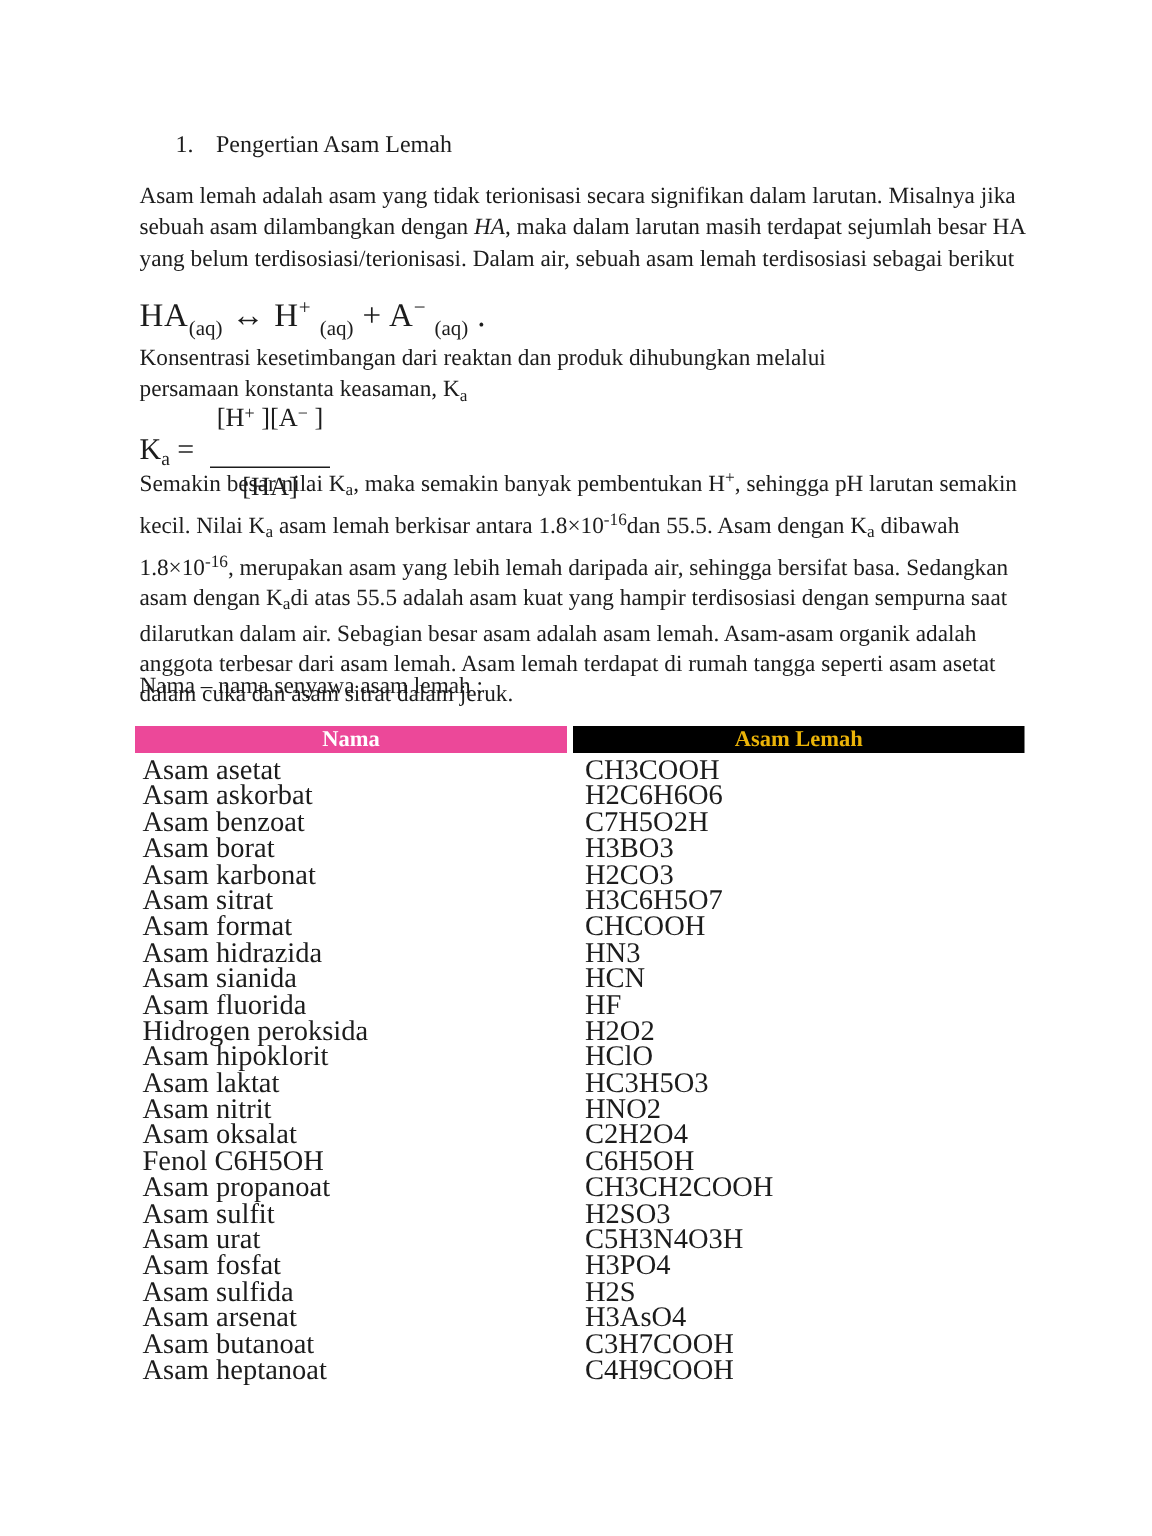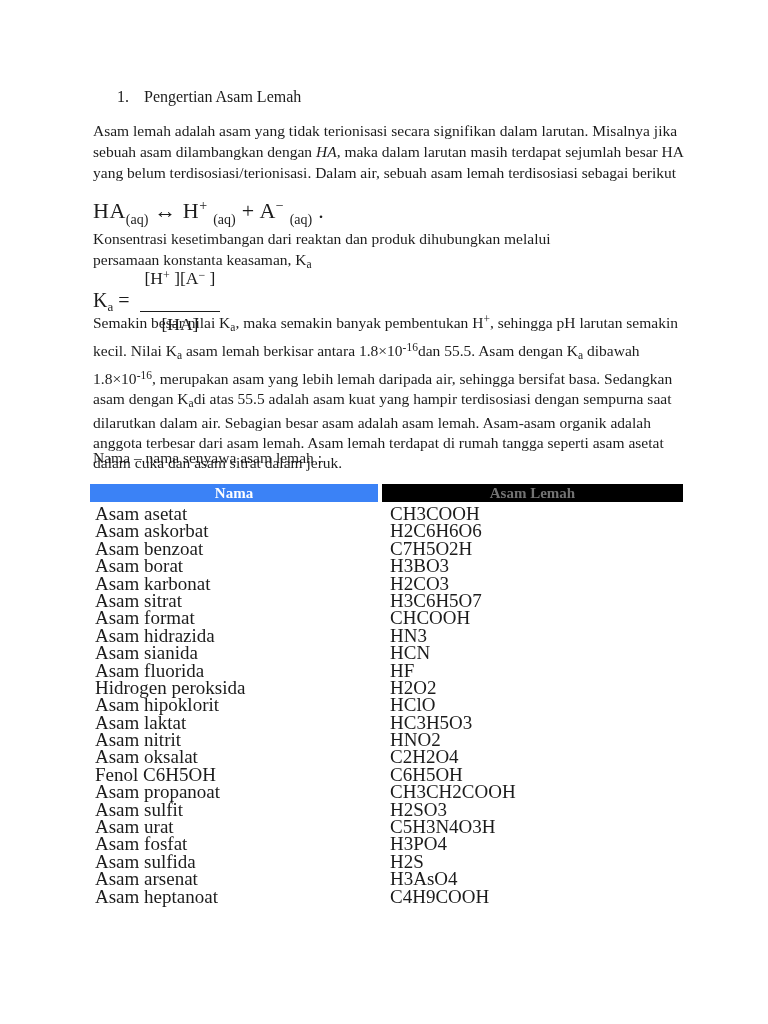--- a/index.html
+++ b/index.html
@@ -74,22 +74,22 @@
         <span class="den"><span>[HA]</span></span>
       </span>
     </div>
 
     <div class="block para p3"><span>Semakin besar nilai K</span><span class="sub">a</span><span>, maka semakin banyak pembentukan H</span><span class="sup">+</span><span>, sehingga pH larutan semakin kecil. Nilai K</span><span class="sub">a</span><span> asam lemah berkisar antara 1.8×10</span><span class="sup">-16</span><span>dan 55.5. Asam dengan K</span><span class="sub">a</span><span> dibawah 1.8×10</span><span class="sup">-16</span><span>, merupakan asam yang lebih lemah daripada air, sehingga bersifat basa. Sedangkan asam dengan K</span><span class="sub">a</span><span>di atas 55.5 adalah asam kuat yang hampir terdisosiasi dengan sempurna saat dilarutkan dalam air. Sebagian besar asam adalah asam lemah. Asam-asam organik adalah anggota terbesar dari asam lemah. Asam lemah terdapat di rumah tangga seperti asam asetat dalam cuka dan asam sitrat dalam jeruk.</span></div>
 
     <div class="block table-intro">Nama – nama senyawa asam lemah :</div>
 
     <div class="block acid-table">
       <div class="thead">
-        <div class="th th1" style="background: #3b82f6; color: rgb(255, 255, 255);">Nama</div>
-        <div class="th th2" style="background: rgb(0, 0, 0); color: #737373;">Asam Lemah</div>
+        <div class="th th1" style="background: #ec4899; color: rgb(255, 255, 255);">Nama</div>
+        <div class="th th2" style="background: rgb(0, 0, 0); color: #eab308;">Asam Lemah</div>
       </div>
       <div class="tbody">
           <div class="trow">
             <div class="td1">Asam asetat</div>
             <div class="td2">CH3COOH</div>
           </div>
           <div class="trow">
             <div class="td1">Asam askorbat</div>
             <div class="td2">H2C6H6O6</div>
           </div>
@@ -167,20 +167,24 @@
           </div>
           <div class="trow">
             <div class="td1">Asam sulfida</div>
             <div class="td2">H2S</div>
           </div>
           <div class="trow">
             <div class="td1">Asam arsenat</div>
             <div class="td2">H3AsO4</div>
           </div>
           <div class="trow">
+            <div class="td1">Asam butanoat</div>
+            <div class="td2">C3H7COOH</div>
+          </div>
+          <div class="trow">
             <div class="td1">Asam heptanoat</div>
             <div class="td2">C4H9COOH</div>
           </div>
         </div>
     </div>
 
   </div>
 </div>
 
 </body></html>

